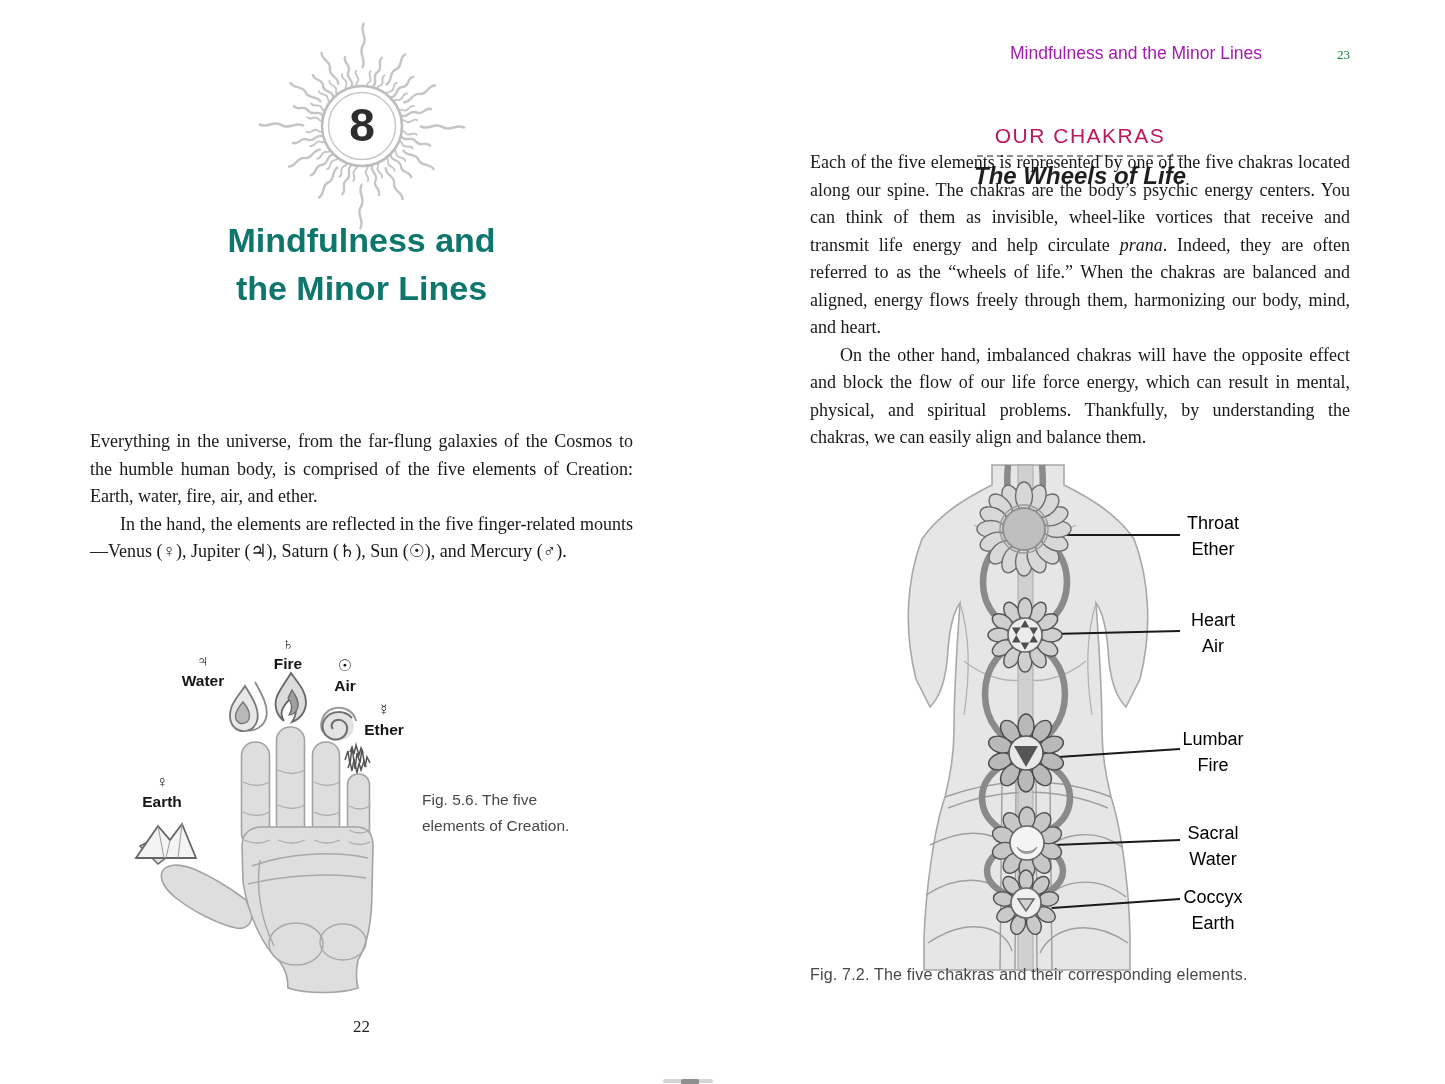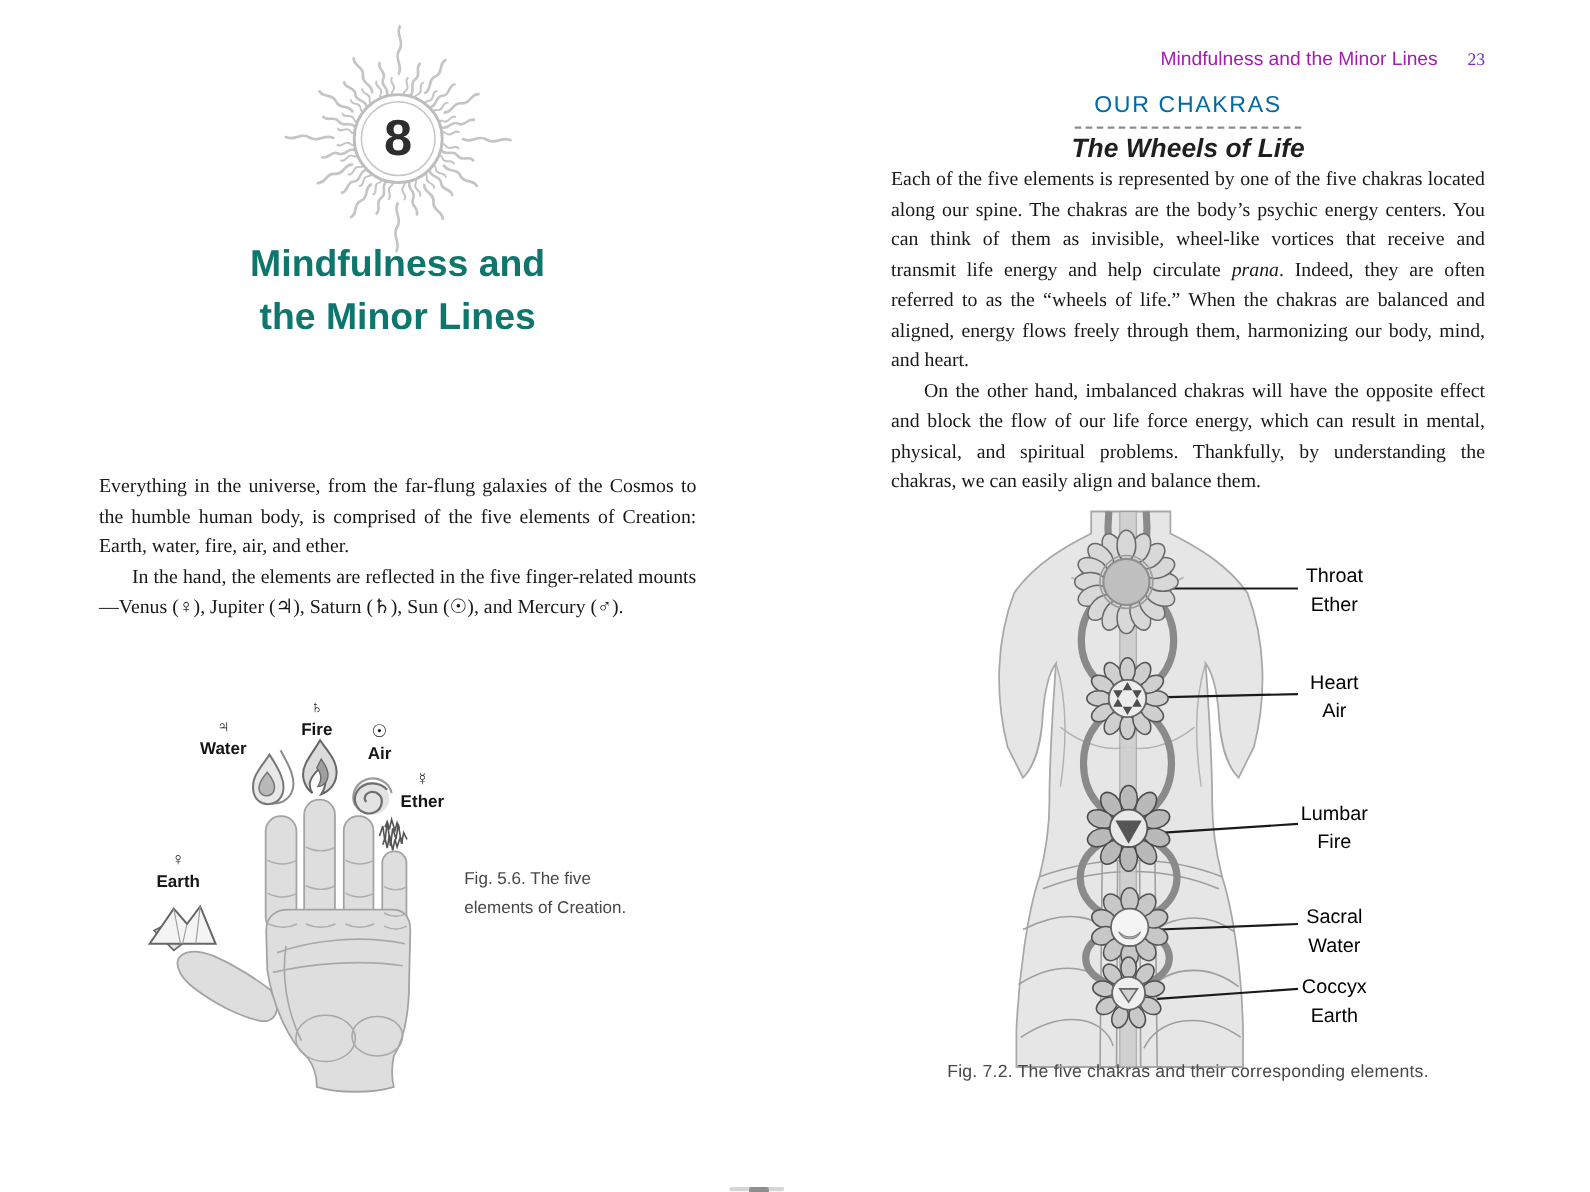--- a/index.html
+++ b/index.html
@@ -12,37 +12,37 @@
     font-family:"Liberation Sans", sans-serif;font-weight:bold;font-size:46px;color:#2e2e2e;}
   .chapter-title{left:90px;top:216px;width:543px;text-align:center;
     font-family:"Liberation Sans", sans-serif;font-weight:bold;font-size:34px;line-height:48px;color:#0f766e;}
   .body-col{font-size:18px;line-height:27.5px;text-align:justify;color:#181818;}
   .body-col p{margin:0;}
   .body-col p.indent{text-indent:30px;}
   .left-col{left:90px;top:428px;width:543px;}
   .right-col{left:810px;top:149px;width:540px;}
   .fig-caption{font-family:"Liberation Sans", sans-serif;color:#474747;}
   .cap1{left:422px;top:787px;width:190px;font-size:15.5px;line-height:26px;}
-  .cap2{left:810px;top:966px;width:540px;text-align:center;font-size:16px;letter-spacing:.2px;}
+  .cap2{left:810px;top:966px;width:540px;text-align:left;font-size:16px;letter-spacing:.2px;}
   .folio{font-size:17px;color:#222;}
   .folio-left{left:90px;top:1017px;width:543px;text-align:center;}
 
   
   .el-label{font-family:"Liberation Sans", sans-serif;text-align:center;color:#151515;}
   .el-label .sym{display:block;font-size:16px;line-height:20px;}
   .el-label .nm{display:block;font-size:15.5px;line-height:19px;font-weight:600;}
 
   
   .running-head{left:810px;top:43px;width:540px;display:flex;justify-content:flex-end;
     align-items:baseline;gap:27px;}
   .running-head .rh-title{font-family:"Liberation Sans", sans-serif;font-size:17.5px;color:#a21caf;}
-  .running-head .rh-num{font-size:16px;color:#6d28d9;}
+  .running-head .rh-num{font-size:13px;color:#15803d;margin-left:48px;}
   .section-head{left:810px;top:84px;width:540px;text-align:center;}
   .sec-title{display:inline-block;font-family:"Liberation Sans", sans-serif;font-size:21px;
-    letter-spacing:1.5px;color:#0369a1;padding:0 18px 7px 18px;border-bottom:2px dashed #8d8d8d;}
+    letter-spacing:1.5px;color:#be185d;padding:0 18px 7px 18px;border-bottom:2px dashed #8d8d8d;margin-top:40px;}
   .sec-sub{margin-top:5px;font-family:"Liberation Sans", sans-serif;font-style:italic;
     font-weight:600;font-size:24px;color:#1f1f1f;}
   .chakra-label{font-family:"Liberation Sans", sans-serif;text-align:center;width:74px;left:1176px;
     font-size:18px;line-height:26px;color:#000000;}
   .edge-mark{left:663px;top:1079px;width:50px;height:4px;background:#d5d5d5;border-radius:2px;}
   .edge-mark-core{left:681px;top:1079px;width:18px;height:5px;background:#8f8f8f;border-radius:2px 2px 0 0;}
   svg{position:absolute;overflow:visible;}
 </style>
 </head>
 <body>
@@ -199,20 +199,21 @@
   <div class="abs el-label" style="left:132px;top:772px;width:60px">
     <span class="sym">♀</span>
     <span class="nm">Earth</span>
   </div>
 
   <div class="abs fig-caption cap1">
     <div>Fig. 5.6. The five</div>
     <div>elements of Creation.</div>
   </div>
 
+  <div class="abs folio folio-left">22</div>
 
   <div class="abs running-head">
     <span class="rh-title">Mindfulness and the Minor Lines</span>
     <span class="rh-num">23</span>
   </div>
 
   <div class="abs section-head">
     <div><span class="sec-title">OUR CHAKRAS</span></div>
     <div class="sec-sub">The Wheels of Life</div>
   </div>

